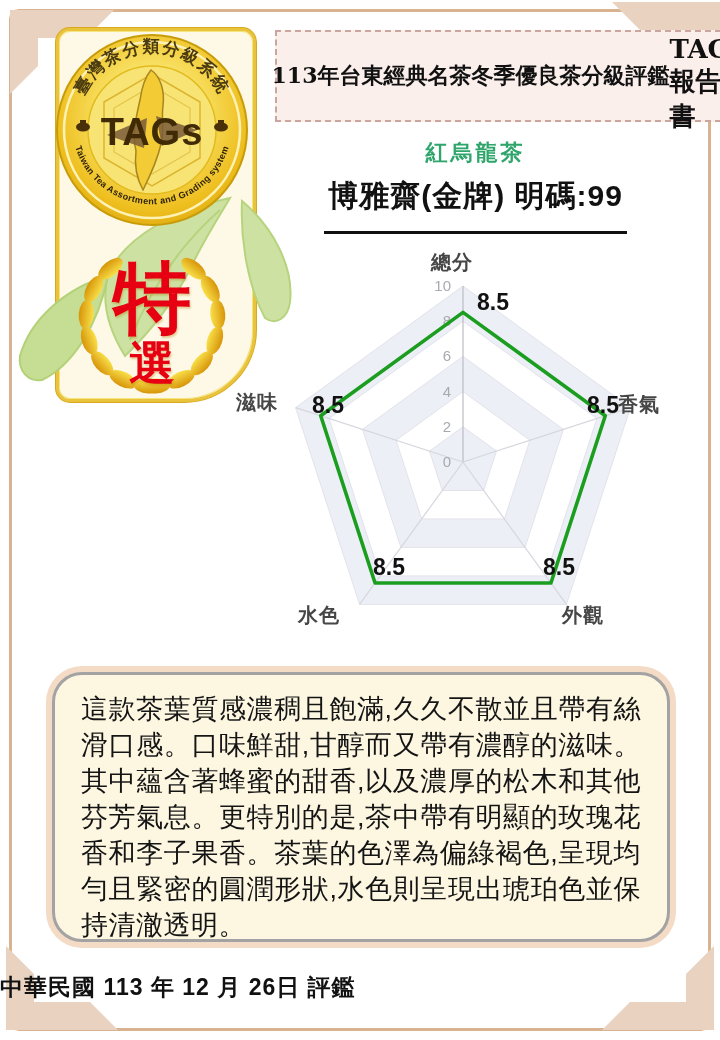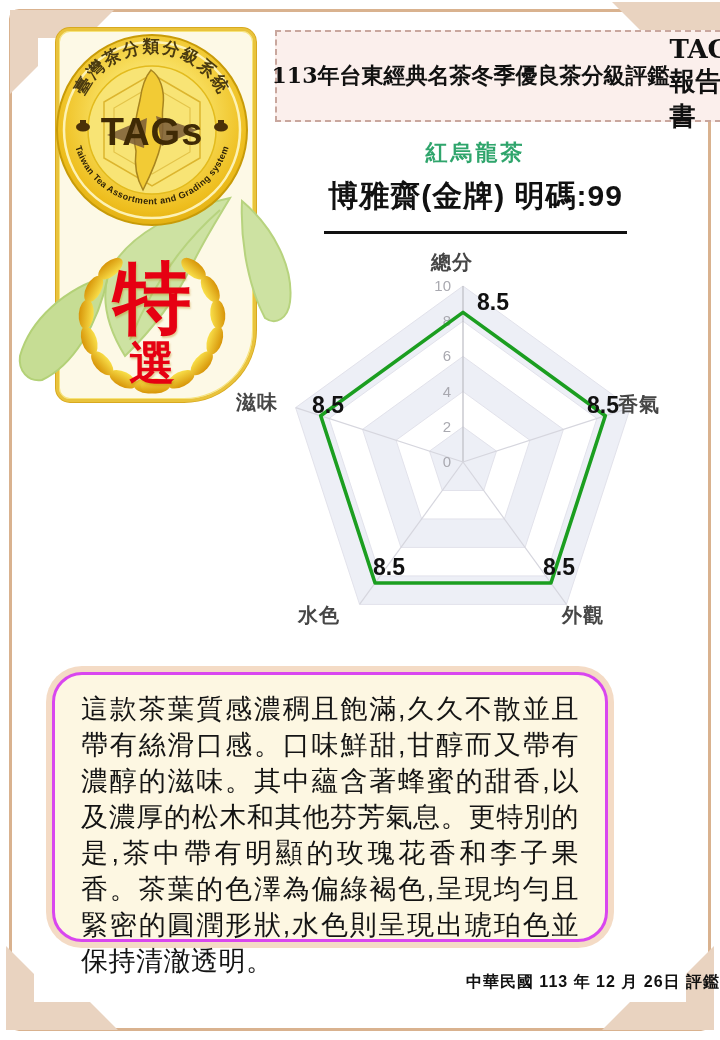--- a/index.html
+++ b/index.html
@@ -47,29 +47,29 @@
     font-family:"DejaVu Serif",serif;font-weight:bold;font-size:22px;
     color:#2fa56c;letter-spacing:3px;}
   .award-line-wrap{position:absolute;left:265px;top:176px;width:421px;text-align:center;}
   .award-line{display:inline-block;font-size:30px;font-weight:bold;color:#111;
     border-bottom:3px solid #111;padding:0 4px 14px 4px;letter-spacing:1px;}
 
   
   .radar-wrap{position:absolute;left:233px;top:232px;width:460px;height:460px;}
 
   
-  .desc-box{position:absolute;left:52px;top:672px;width:556px;height:270px;
-    background:#fdf7e2;border:3px solid #d946ef;border-radius:30px;
+  .desc-box{position:absolute;left:52px;top:672px;width:618px;height:270px;
+    background:#fdf7e2;border:3px solid #a3a3a3;border-radius:30px;
     box-shadow:0 0 0 6px #f4dbc5;box-sizing:border-box;
     padding:16px 26px;}
   .desc-text{font-size:27px;line-height:36px;color:#141414;letter-spacing:.5px;
     text-align:justify;}
 
-  .footer-line{position:absolute;left:0;top:972px;width:720px;text-align:right;
-    font-size:16px;font-weight:bold;color:#111;letter-spacing:1px;}
+  .footer-line{position:absolute;left:0;top:972px;width:720px;text-align:left;
+    font-size:23px;font-weight:bold;color:#111;letter-spacing:1px;}
 </style>
 </head>
 <body>
 
 <div class="page">
 
   <div class="frame-line"></div>
   <div class="bracket br-tl"></div>
   <div class="bracket br-tr"></div>
   <div class="bracket br-bl"></div>

